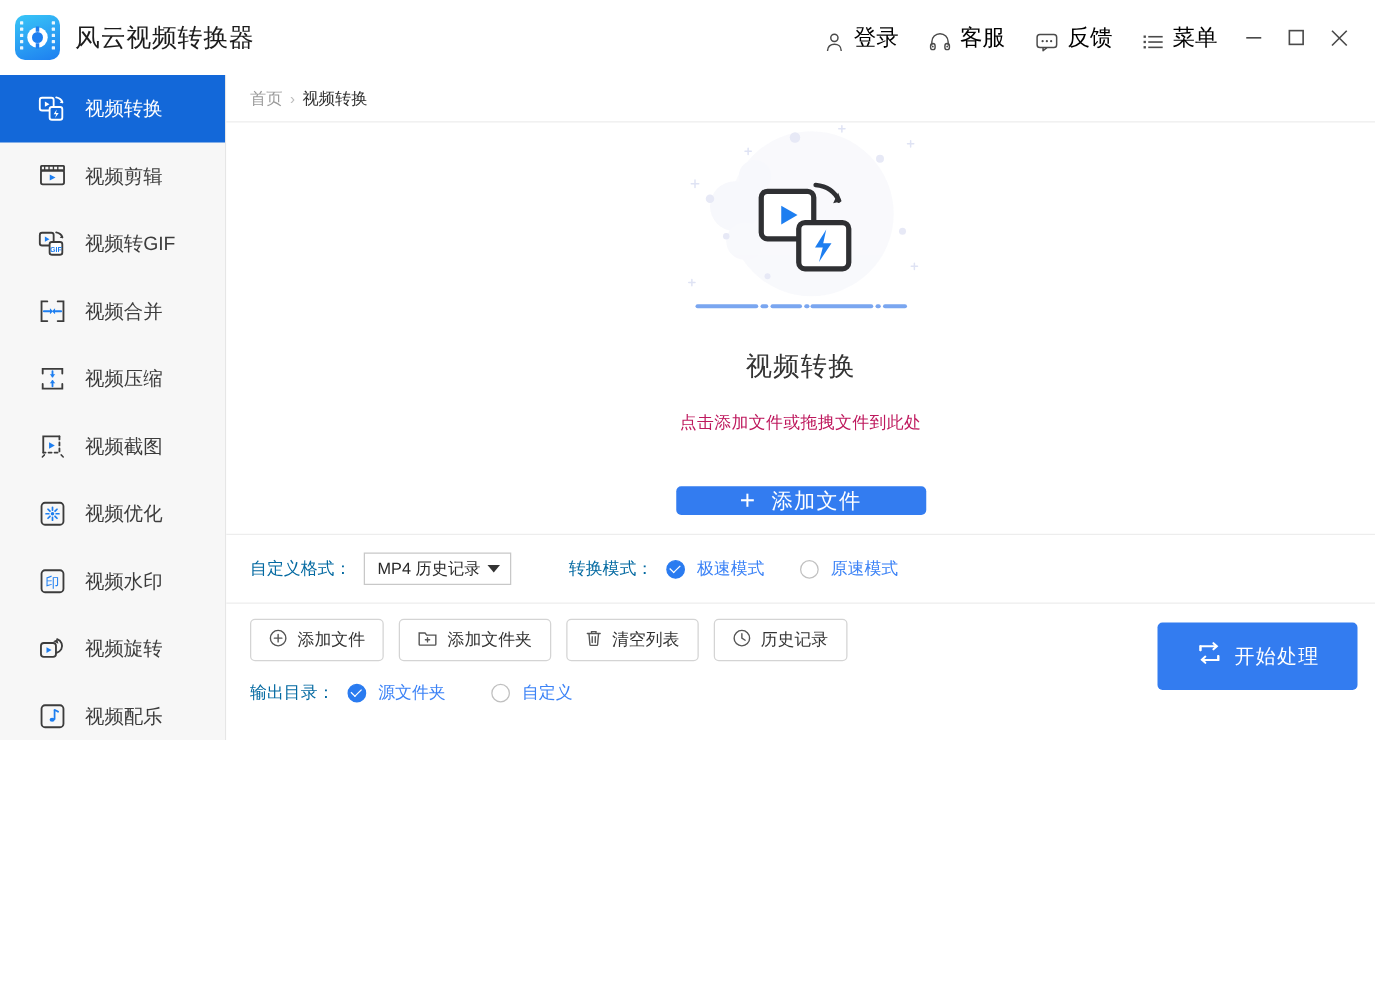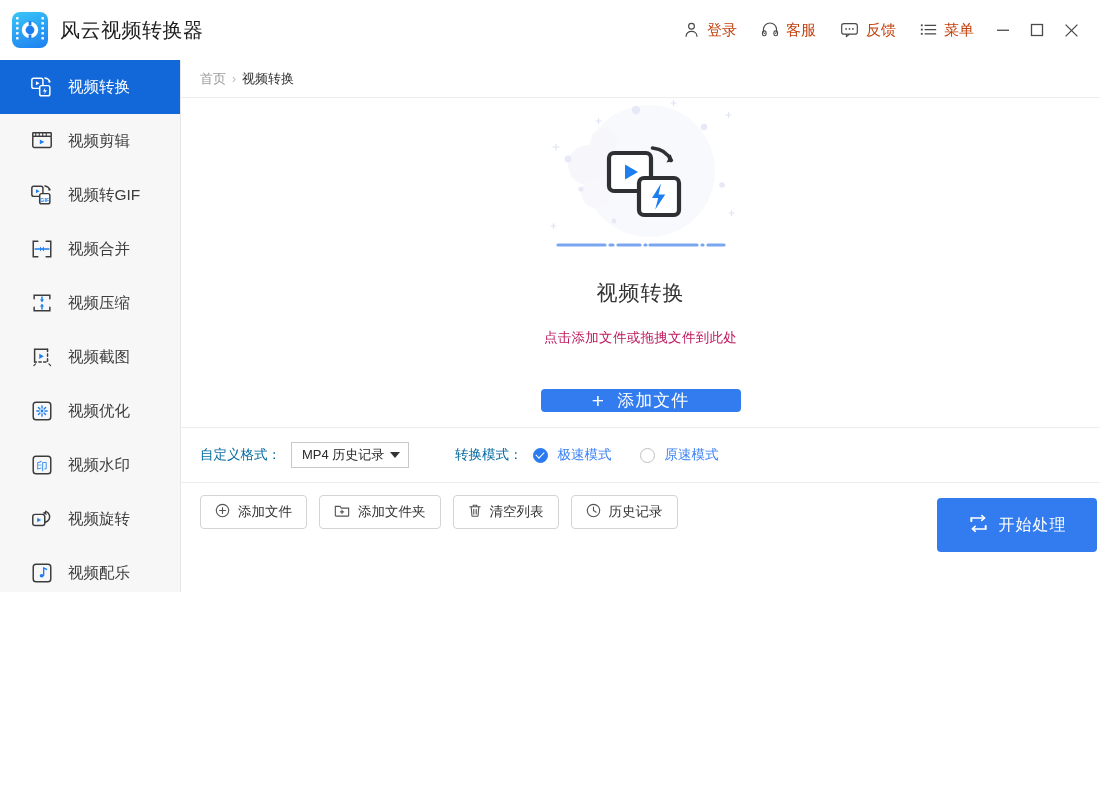--- a/index.html
+++ b/index.html
@@ -47,26 +47,26 @@
     white-space: nowrap;
   }
   .titlebar-spacer { flex: 1 1 auto; }
   .tb-actions {
     display: flex;
     align-items: center;
     gap: 0px;
   }
   .tb-item {
     display: flex;
-    align-items: flex-start;
+    align-items: flex-end;
     gap: 7px;
     padding: 6px 12px;
     cursor: default;
-    color: #c2410c;
-    font-size: 15px;
+    color: #000000;
+    font-size: 18px;
     white-space: nowrap;
   }
   .tb-item svg { display: block; }
   .wbtn {
     width: 34px; height: 34px;
     display: flex; align-items: center; justify-content: center;
     cursor: default;
   }
 
   
@@ -263,21 +263,21 @@
   }
   .outdir-row {
     display: flex; align-items: center;
     margin-top: 16px;
     font-size: 13.5px; color: #333;
   }
   .outdir-row .radio { margin-right: 36px; }
 
   .start-btn {
     position: absolute;
-    right: 3px; top: 15px;
+    right: 14px; top: 15px;
     width: 160px; height: 54px;
     background: #337cf0;
     border: none;
     border-radius: 4px;
     color: #fff;
     font-size: 16px;
     display: flex;
     align-items: center;
     justify-content: center;
     gap: 10px;
@@ -654,20 +654,33 @@
               <span>
                 <svg width="15" height="15" viewBox="0 0 16 16" fill="none" stroke="#555" stroke-width="1.2">
                   <circle cx="8" cy="8" r="6.6"></circle>
                     <path d="M8 4.3V8l2.8 1.8" stroke-linecap="round"></path>
                 </svg>
               </span>
               <span>历史记录</span>
             </button>
           </div>
 
+          <div class="outdir-row">
+            <span class="opt-label">输出目录：</span>
+
+            <label class="radio">
+              <span class="rdot on"></span>
+              <span>源文件夹</span>
+            </label>
+
+            <label class="radio">
+              <span class="rdot"></span>
+              <span>自定义</span>
+            </label>
+          </div>
         </div>
 
         <button class="start-btn">
           <span>
             <svg width="21" height="19" viewBox="0 0 22 20" fill="none" stroke="#ffffff" stroke-width="1.7" stroke-linecap="round">
               <path d="M3.5 7.5V4.2h13.2"></path>
               <path d="M18.5 12.5v3.3H5.3"></path>
               <path d="M14.4 1.6l2.9 2.6-2.9 2.6" fill="none"></path>
               <path d="M7.6 12.9l-2.9 2.7 2.9 2.6" fill="none"></path>
               <path d="M3.5 7.5v-3.3"></path>

